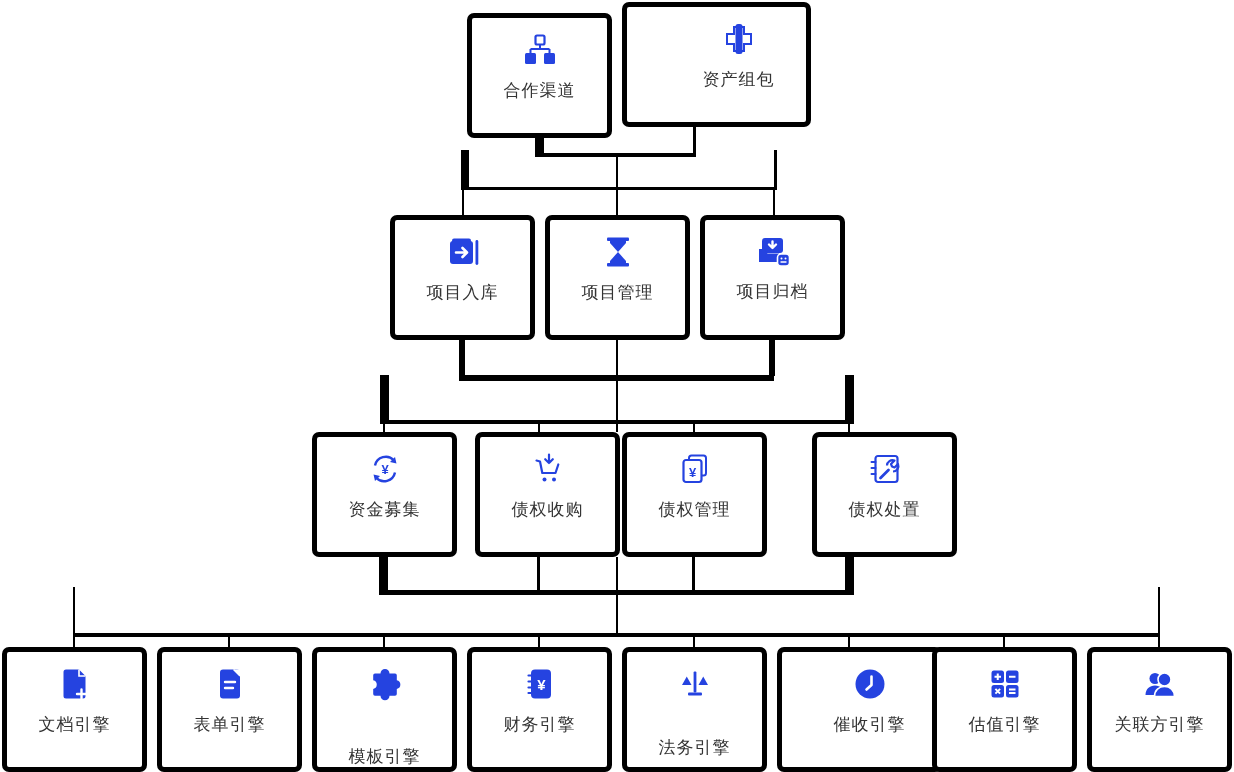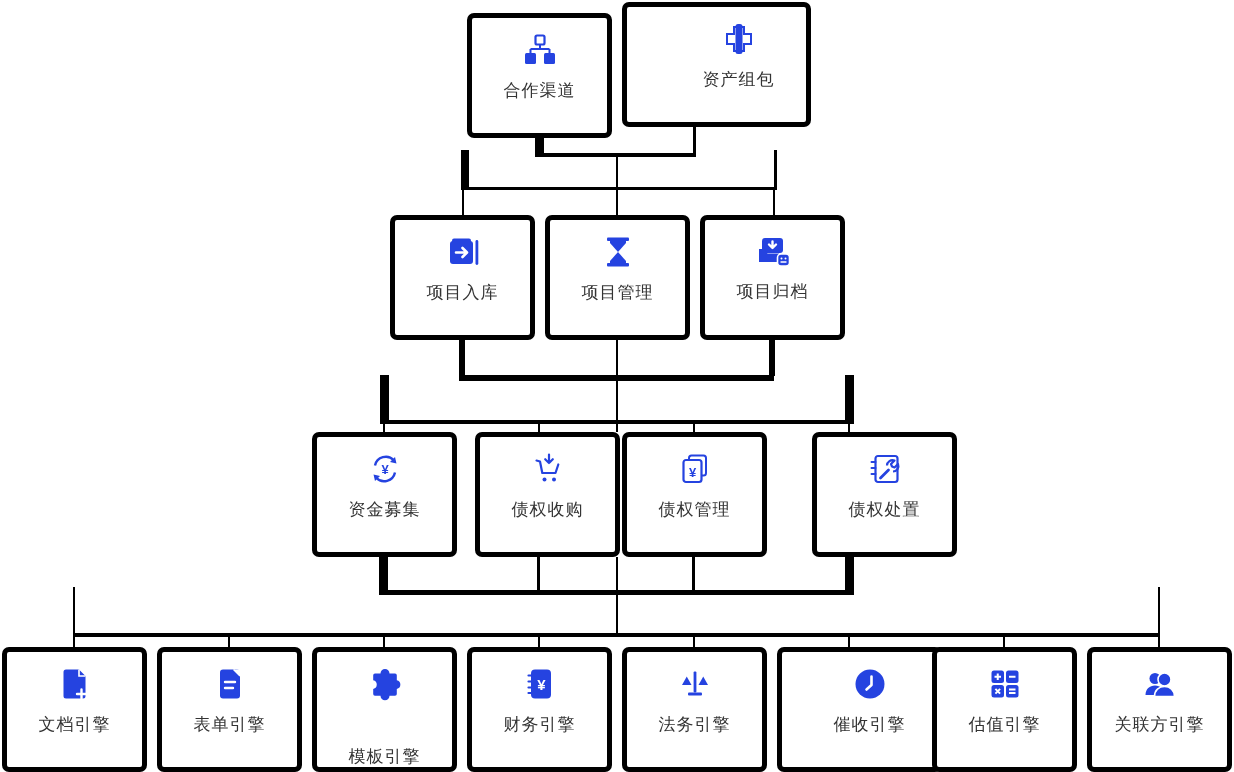--- a/index.html
+++ b/index.html
@@ -189,21 +189,21 @@
     <div class="node" style="left: 467px; top: 647px;">
     <span class="ic">
         <svg viewBox="0 0 36 36" xmlns="http://www.w3.org/2000/svg">
           <path d="M6.5 9.5h4M6.5 15.5h4M6.5 21.5h4M6.5 27h4" stroke="#2543E0" stroke-width="2.2" stroke-linecap="round"></path>
     <rect x="9" y="3.5" width="20" height="29" rx="4" fill="#2543E0"></rect>
     <text x="19.5" y="23.5" font-size="15" font-weight="bold" fill="#fff" text-anchor="middle">¥</text>
         </svg>
       </span>
     <span class="lbl">财务引擎</span>
   </div>
-    <div class="node" style="left: 622px; top: 647px;">
+    <div class="node" style="left: 622px; top: 647px; gap: 23px;">
     <span class="ic">
         <svg viewBox="0 0 36 36" xmlns="http://www.w3.org/2000/svg">
           <polygon points="5,19 14.5,19 9.75,10.5" fill="#2543E0"></polygon>
     <polygon points="21.5,19 31,19 26.25,10.5" fill="#2543E0"></polygon>
     <rect x="16.6" y="5.5" width="2.8" height="21" rx="1" fill="#2543E0"></rect>
     <rect x="11" y="26.5" width="14" height="3" rx="1" fill="#2543E0"></rect>
         </svg>
       </span>
     <span class="lbl">法务引擎</span>
   </div>

